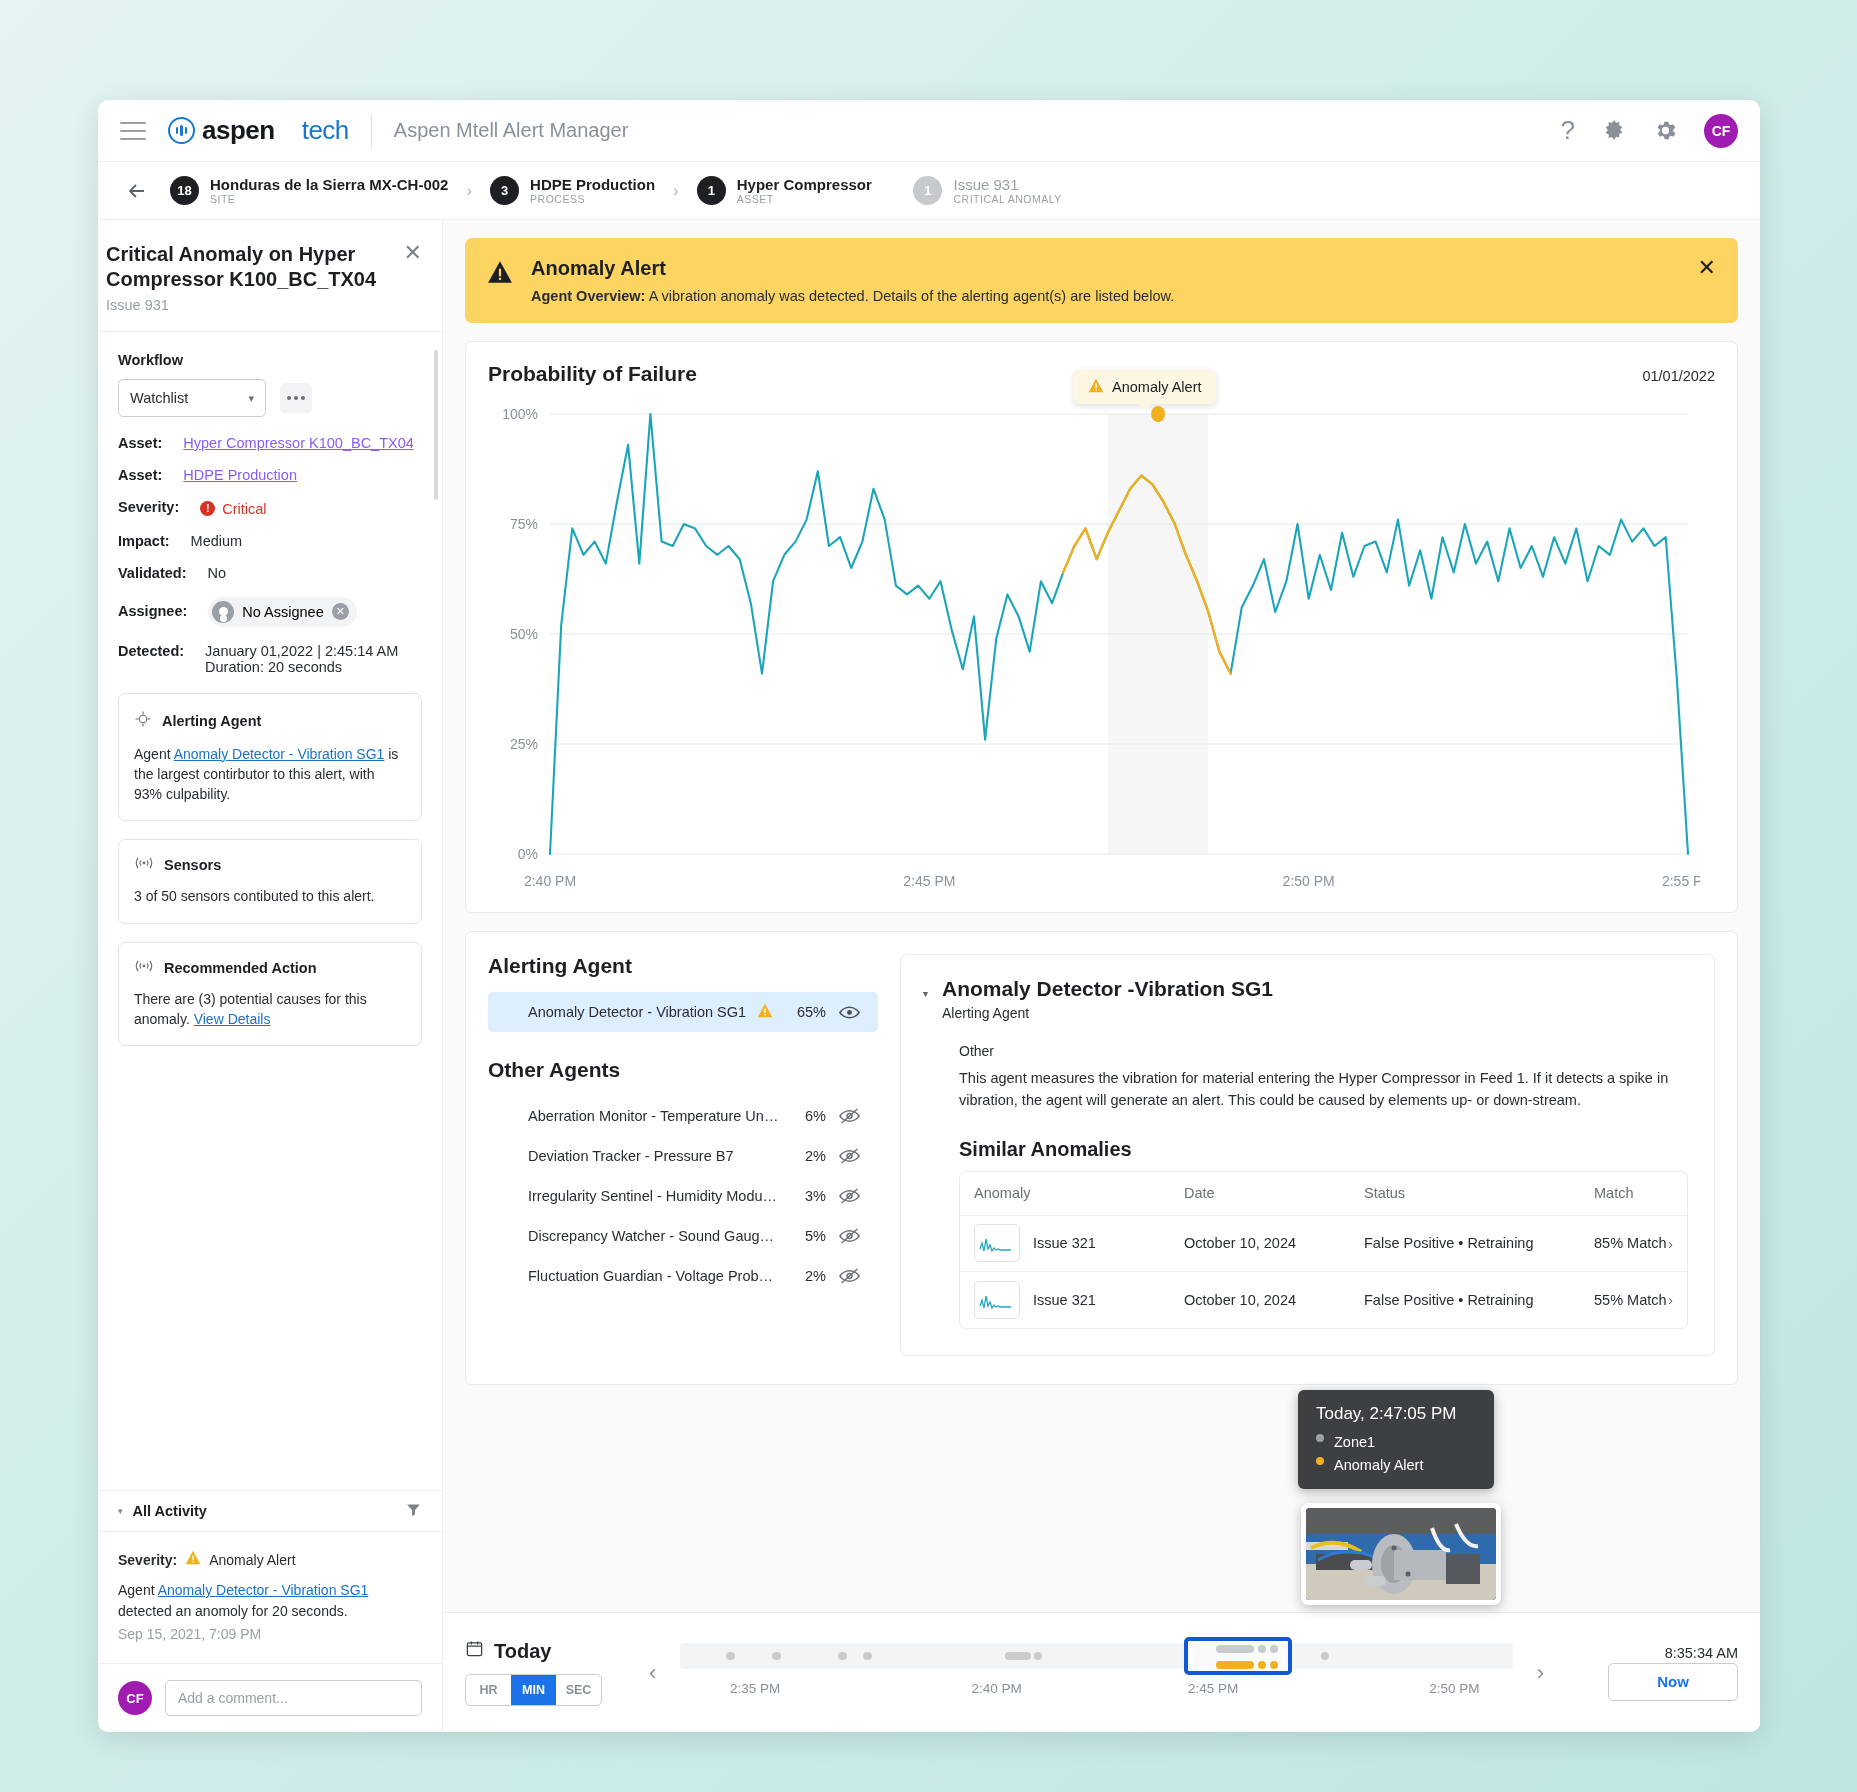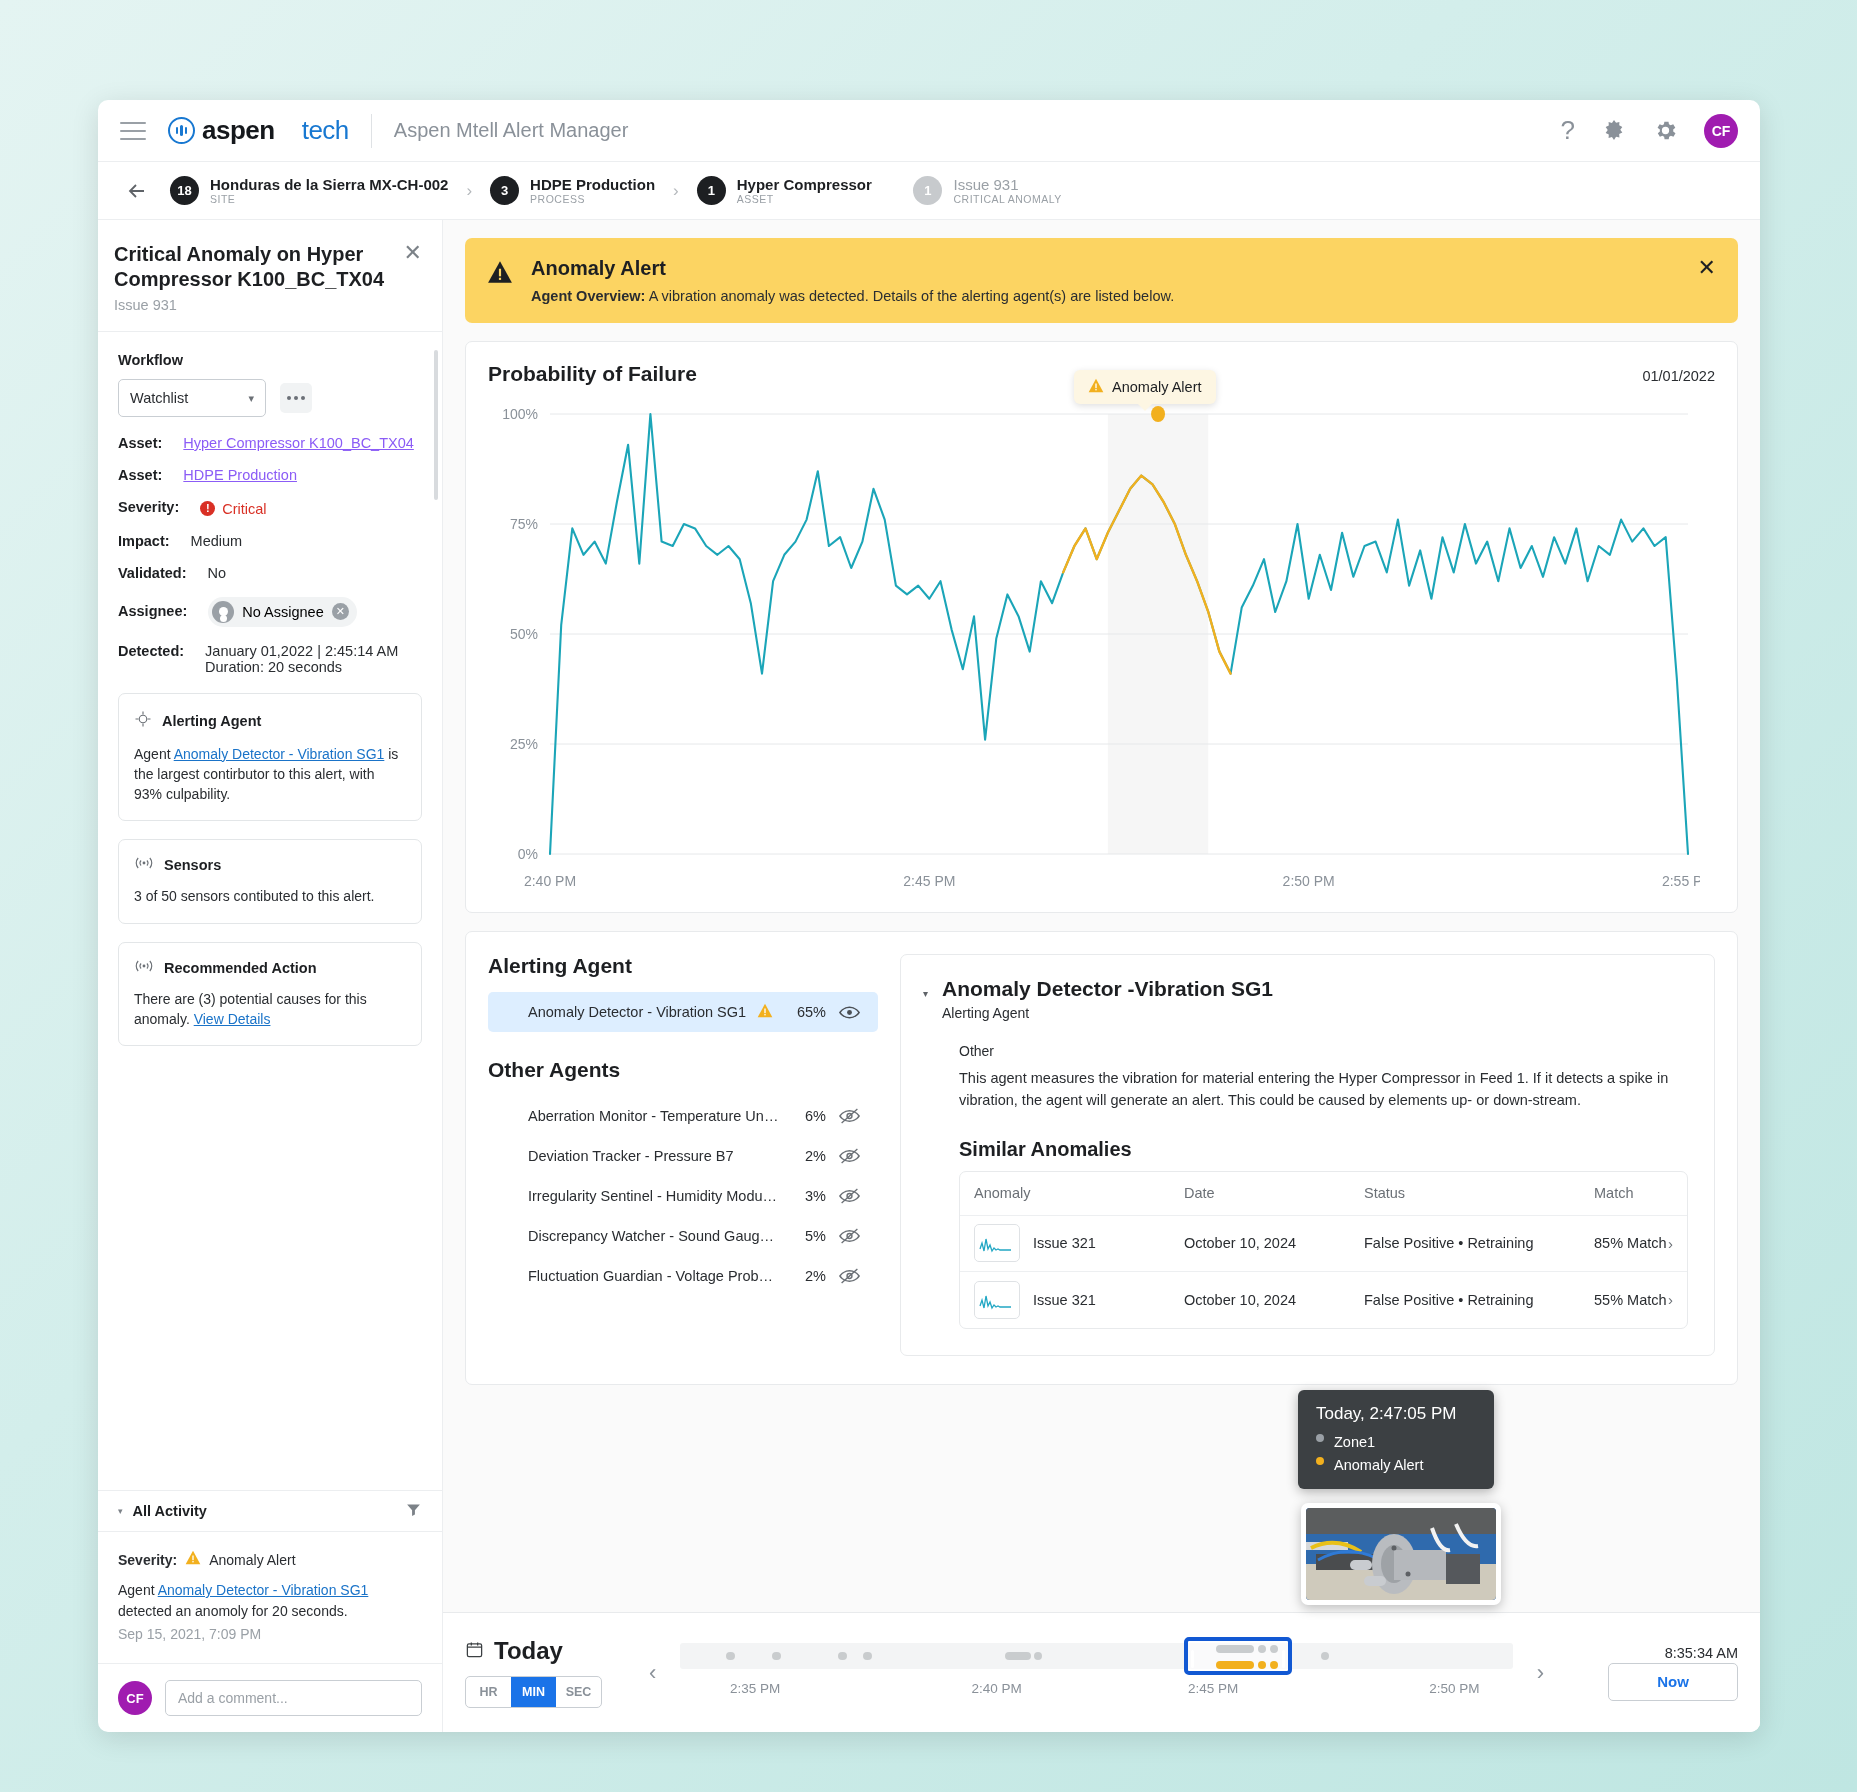--- a/index.html
+++ b/index.html
@@ -58,21 +58,21 @@
   .crumb-txt .c1{font-size:15px;font-weight:700;color:#1d1f22;line-height:1.15;}
   .crumb-txt .c1.muted{color:#9aa0a6;font-weight:400;}
   .crumb-txt .c2{font-size:10.5px;color:#9aa0a6;letter-spacing:0.5px;}
   .crumb-sep{color:#b4b8bc;margin:0 14px;font-size:17px;}
 
   
   .body { flex:1 1 auto; display:flex; min-height:0; }
 
   
   .lpanel{ width:345px; flex:0 0 345px; border-right:1px solid #eceef0; display:flex; flex-direction:column; min-height:0;}
-  .lp-head{ padding:22px 20px 18px 16px; border-bottom:1px solid #eceef0; display:flex; gap:10px;}
+  .lp-head{ padding:22px 20px 18px 8px; border-bottom:1px solid #eceef0; display:flex; gap:10px;}
   .lp-title{font-size:20px;font-weight:700;color:#1d1f22;line-height:1.25;}
   .lp-sub{font-size:14.5px;color:#9aa0a6;margin-top:5px;}
   .lp-x{margin-left:auto;color:#7c8288;cursor:pointer;font-size:22px;line-height:1;}
   .lp-scroll{flex:1 1 auto;overflow:hidden;padding:20px;position:relative;}
   .lp-scrollbar{position:absolute;right:4px;top:18px;width:4px;height:150px;border-radius:2px;background:#d8dbde;}
   .wf-label{font-size:14.5px;font-weight:700;color:#1d1f22;margin-bottom:11px;}
   .wf-row{display:flex;align-items:center;gap:14px;margin-bottom:18px;}
   .wf-select{
     width:148px;height:38px;border:1px solid #c9ced3;border-radius:5px;background:#fff;
     display:flex;align-items:center;padding:0 11px;font-size:14.5px;color:#2a2d31;cursor:pointer;
@@ -168,21 +168,21 @@
   .tooltip{position:absolute;background:#3c4043;border-radius:6px;padding:14px 18px 16px 18px;color:#fff;box-shadow:0 3px 12px rgba(0,0,0,0.3);z-index:30;}
   .tt-title{font-size:17px;margin-bottom:10px;}
   .tt-row{display:flex;align-items:flex-start;gap:10px;font-size:14.5px;margin-top:7px;}
   .tt-dot{width:8px;height:8px;border-radius:50%;display:block;}
   .thumb{position:absolute;z-index:30;background:#fff;border-radius:7px;padding:5px;box-shadow:0 3px 12px rgba(0,0,0,0.25);}
   .thumb-img{width:190px;height:92px;border-radius:4px;overflow:hidden;position:relative;background:#2a63a8;}
 
   
   .timeline{flex:0 0 120px;border-top:1px solid #e8eaec;background:#fff;display:flex;align-items:center;padding:0 22px;gap:18px;position:relative;}
   .tl-left{width:160px;flex:0 0 160px;}
-  .tl-today{display:flex;align-items:center;gap:10px;font-size:24px;font-weight:700;color:#1d1f22;margin-bottom:11px;}
+  .tl-today{display:flex;align-items:center;gap:10px;font-size:20px;font-weight:700;color:#1d1f22;margin-bottom:11px;}
   .tl-units{display:inline-flex;border:1px solid #c9ced3;border-radius:5px;overflow:hidden;height:32px;}
   .tl-unit{width:45px;display:flex;align-items:center;justify-content:center;font-size:12.5px;font-weight:700;color:#8a9199;cursor:pointer;}
   .tl-unit.on{background:#1a73e8;color:#fff;}
   .tl-nav{color:#8a9199;font-size:22px;cursor:pointer;padding:0 6px;}
   .tl-track-wrap{flex:1;position:relative;height:72px;min-width:0;}
   .tl-track{position:absolute;top:6px;left:0;right:0;height:26px;background:#f3f4f5;border-radius:3px;}
   .tl-marks{position:absolute;top:6px;left:0;right:0;height:26px;}
   .tl-mark{position:absolute;top:9px;height:8px;border-radius:4px;background:#c9ccce;}
   .tl-mark.y{background:#f2b01e;}
   .tl-window{position:absolute;top:0;height:38px;border:4px solid #1158d3;border-radius:5px;background:rgba(255,255,255,0.55);}

